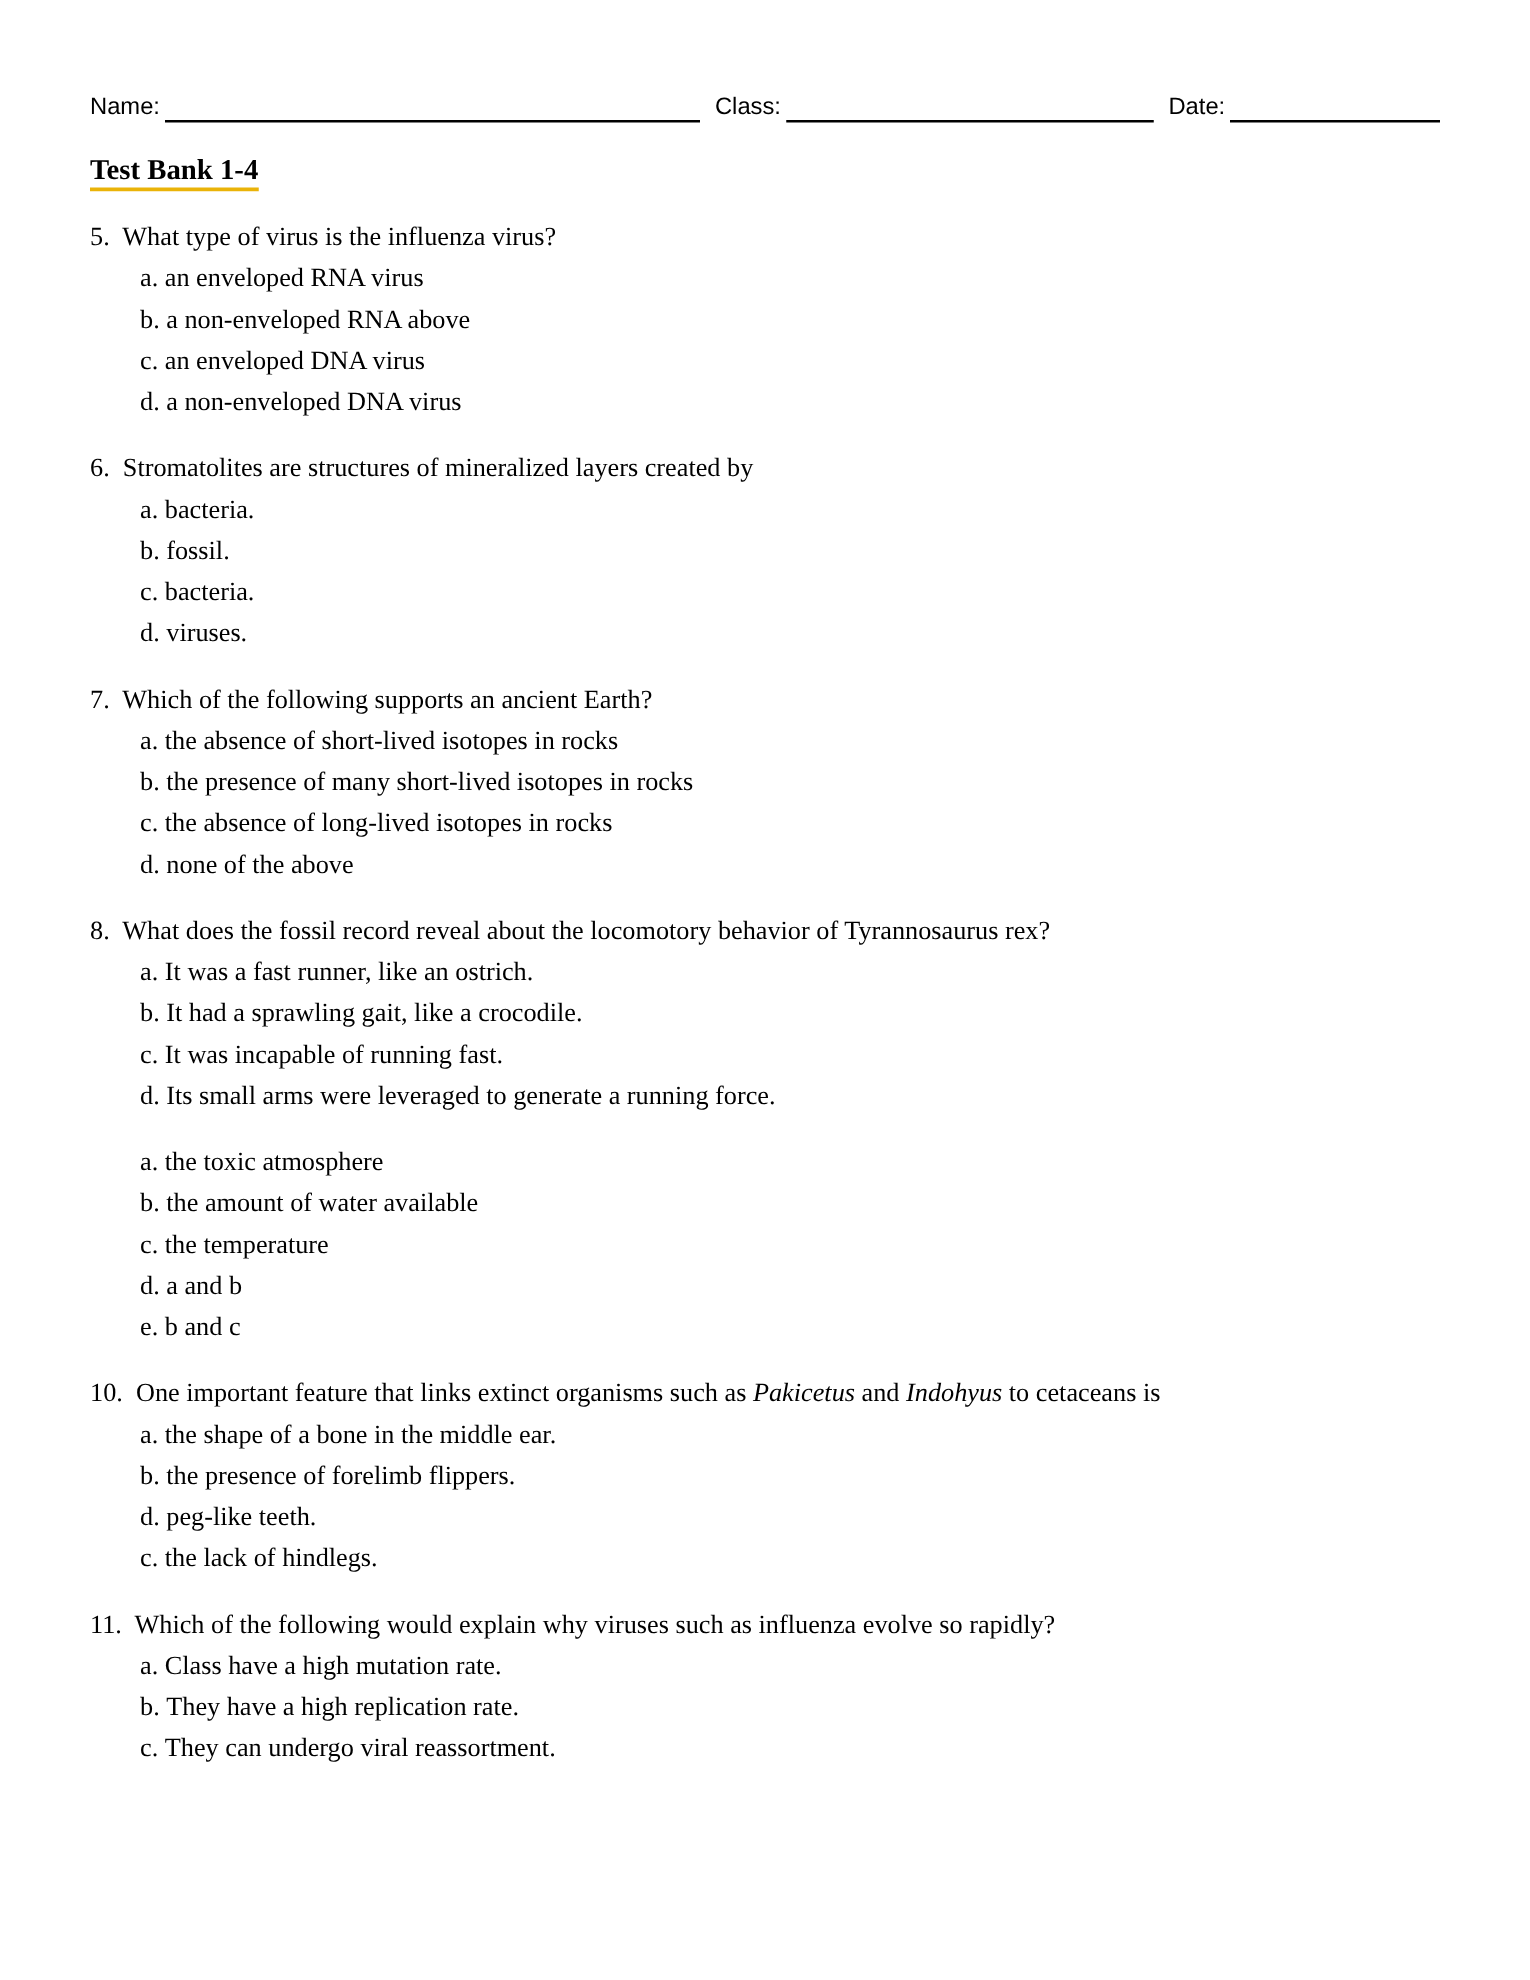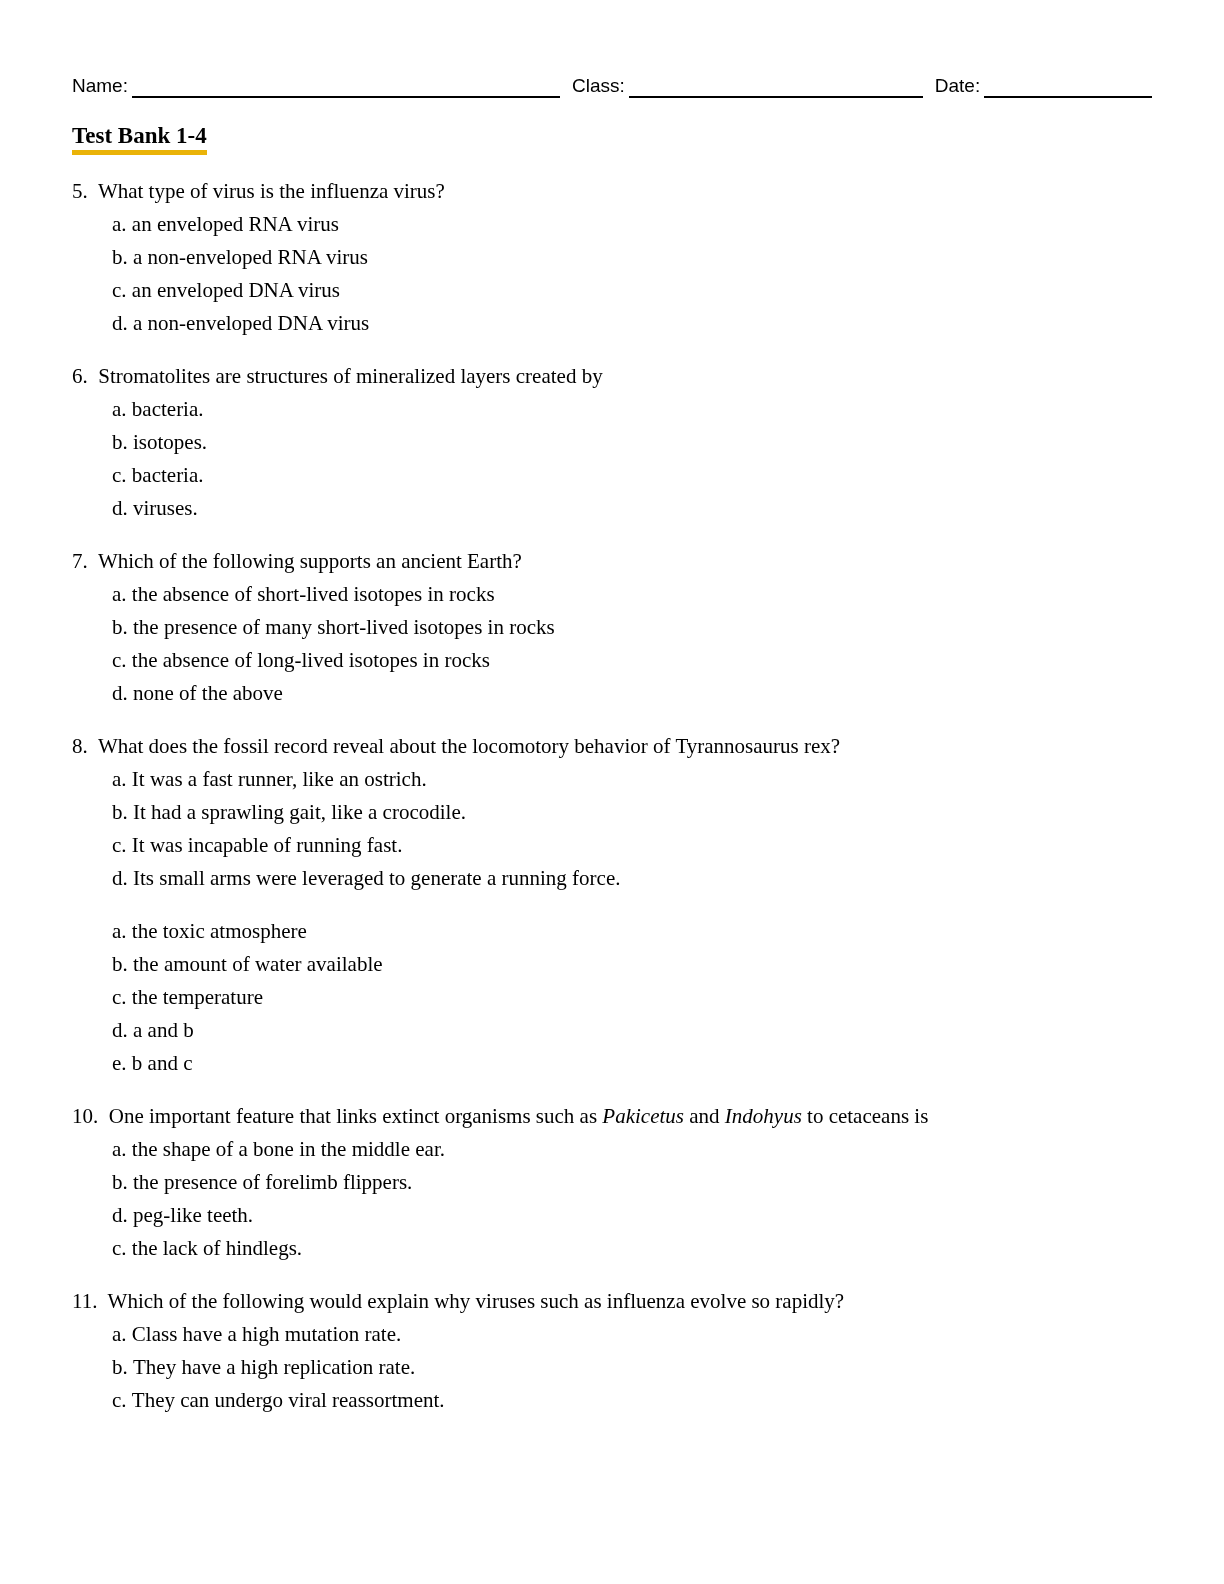--- a/index.html
+++ b/index.html
@@ -40,21 +40,21 @@
   }
   .blank-name  { width: 428px; }
   .blank-class { width: 294px; }
   .blank-date  { flex: 1; }
   
   .title-row { margin-top: 24px; }
   .title {
     display: inline-block;
     font-size: 23px;
     font-weight: bold;
-    border-bottom: 5px solid #eab308;
+    border-bottom: 3px solid #eab308;
     padding-bottom: 1px;
     line-height: 27px;
   }
   
   .questions { }
   .question { margin-top: 20px; }
   .qline {
     font-size: 21px;
     line-height: 33px;
     white-space: nowrap;
@@ -84,40 +84,40 @@
   <div class="questions">
       <div class="question">
     <div class="qline qtext">
       <span class="qnum">5.</span> <span class="qbody">What type of virus is the influenza virus?</span>
     </div>
     <div class="options">
           <div class="qline option">
     <span class="opt-letter">a.</span><span class="opt-text">an enveloped RNA virus</span>
   </div>
           <div class="qline option">
-    <span class="opt-letter">b.</span><span class="opt-text">a non-enveloped RNA virus</span>
+    <span class="opt-letter">b.</span><span class="opt-text">a non-enveloped RNA above</span>
   </div>
           <div class="qline option">
     <span class="opt-letter">c.</span><span class="opt-text">an enveloped DNA virus</span>
   </div>
           <div class="qline option">
     <span class="opt-letter">d.</span><span class="opt-text">a non-enveloped DNA virus</span>
   </div>
         </div>
   </div>
       <div class="question">
     <div class="qline qtext">
       <span class="qnum">6.</span> <span class="qbody">Stromatolites are structures of mineralized layers created by</span>
     </div>
     <div class="options">
           <div class="qline option">
     <span class="opt-letter">a.</span><span class="opt-text">bacteria.</span>
   </div>
           <div class="qline option">
-    <span class="opt-letter">b.</span><span class="opt-text">isotopes.</span>
+    <span class="opt-letter">b.</span><span class="opt-text">fossil.</span>
   </div>
           <div class="qline option">
     <span class="opt-letter">c.</span><span class="opt-text">bacteria.</span>
   </div>
           <div class="qline option">
     <span class="opt-letter">d.</span><span class="opt-text">viruses.</span>
   </div>
         </div>
   </div>
       <div class="question">

